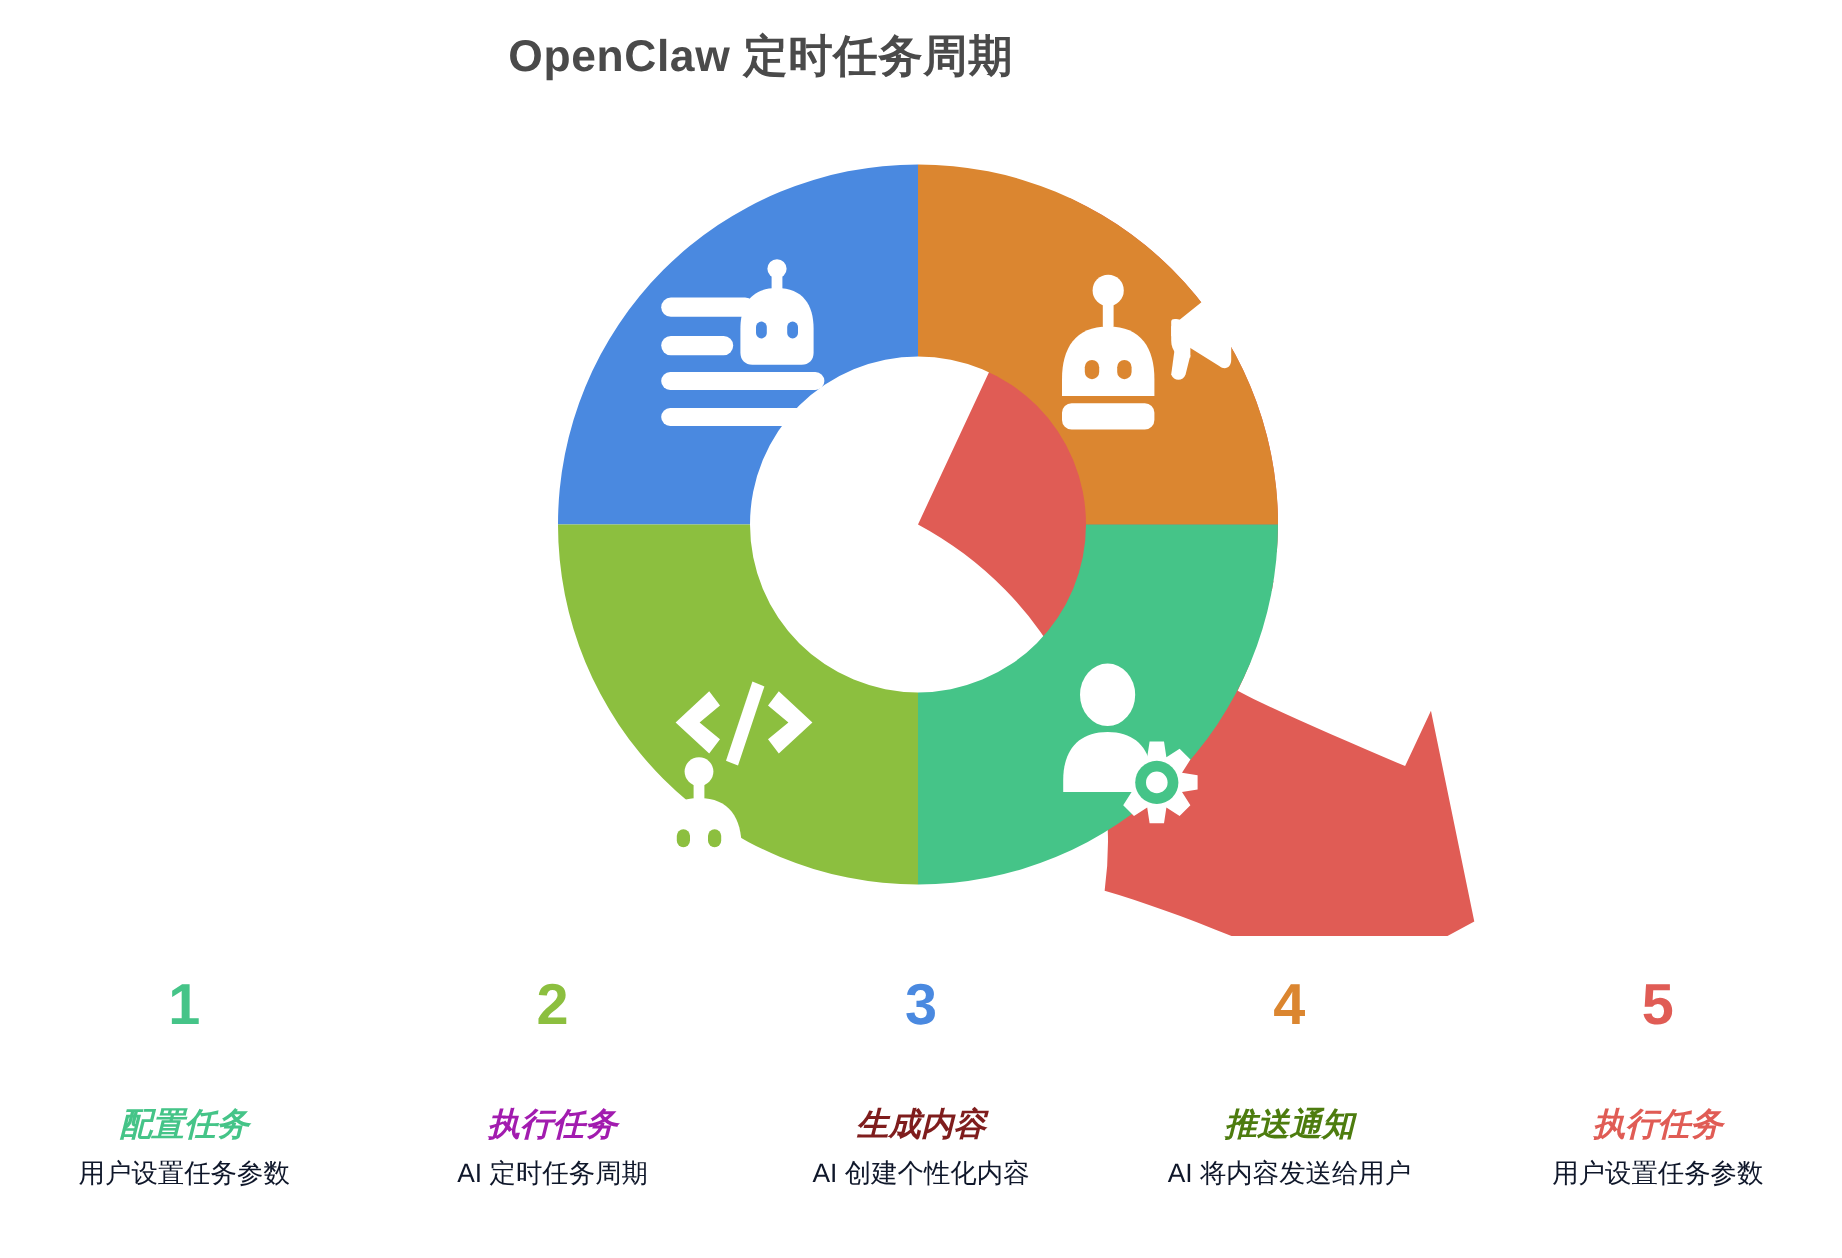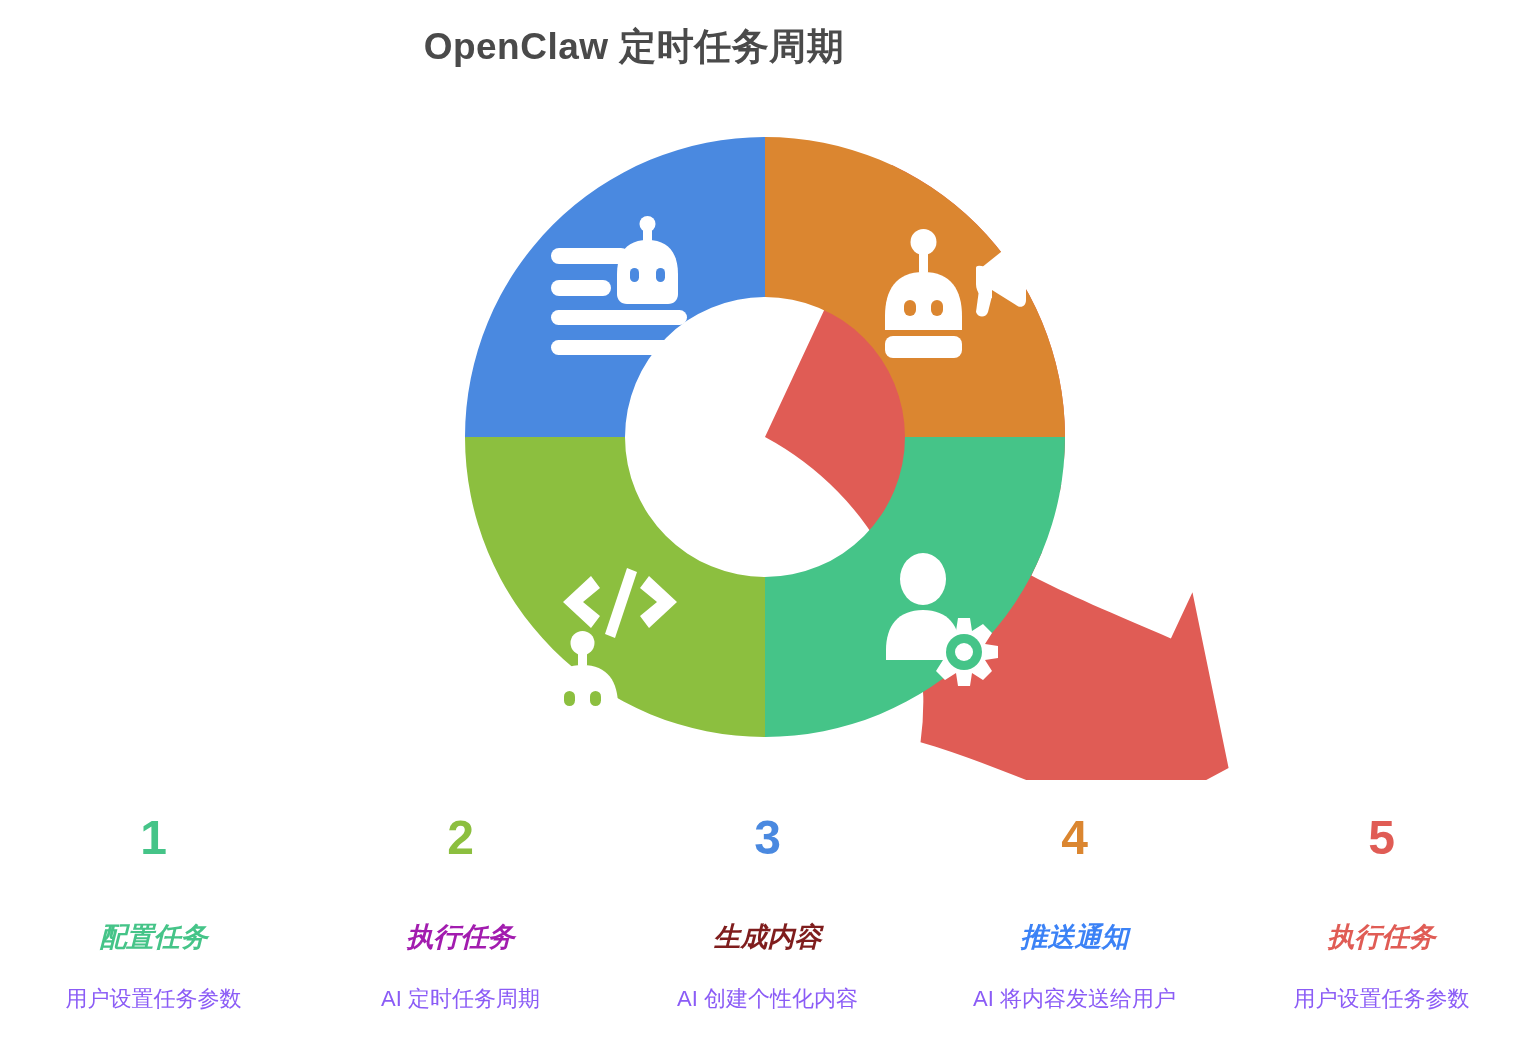--- a/index.html
+++ b/index.html
@@ -64,22 +64,22 @@
   .legend-label {
     font-size: 27px;
     font-weight: bold;
     margin-top: 62px;
     line-height: 1;
     font-style: italic;
   }
 
   .legend-desc {
     font-size: 22px;
-    color: #8b5cf6;
-    margin-top: 37px;
+    color: #0f172a;
+    margin-top: 16px;
     line-height: 1;
     white-space: nowrap;
   }
 </style>
 </head>
 <body>
 
 <div id="page-title">OpenClaw 定时任务周期</div>
 
 <div id="cycle-diagram">
@@ -180,21 +180,21 @@
   </div>
 
   <div class="legend-item">
     <div class="legend-number" style="color:#4a89e0">3</div>
     <div class="legend-label" style="color:#7f1d1d">生成内容</div>
     <div class="legend-desc">AI 创建个性化内容</div>
   </div>
 
   <div class="legend-item">
     <div class="legend-number" style="color:#db8630">4</div>
-    <div class="legend-label" style="color:#3b82f6">推送通知</div>
+    <div class="legend-label" style="color:#4d7c0f">推送通知</div>
     <div class="legend-desc">AI 将内容发送给用户</div>
   </div>
 
   <div class="legend-item">
     <div class="legend-number" style="color:#e05c55">5</div>
     <div class="legend-label" style="color:#e05c55">执行任务</div>
     <div class="legend-desc">用户设置任务参数</div>
   </div>
 
 </div>

